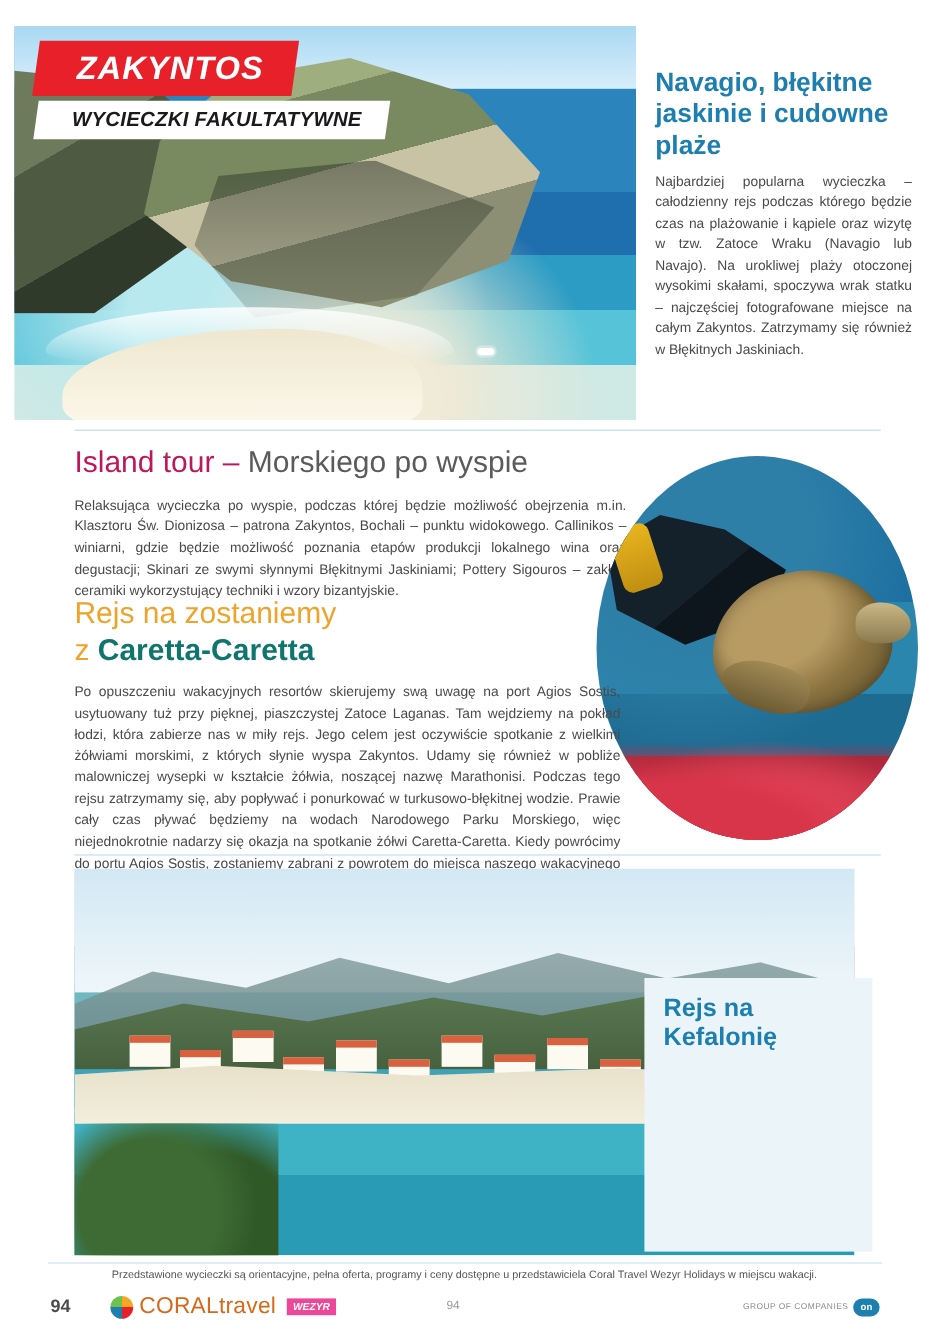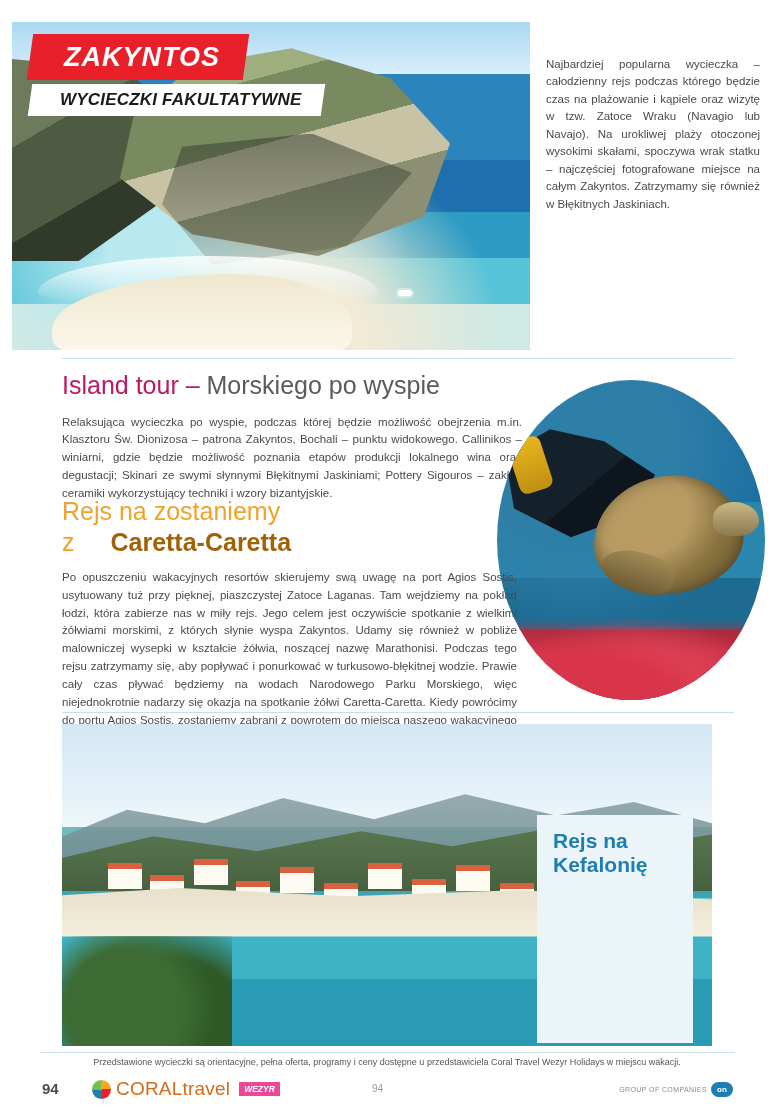--- a/index.html
+++ b/index.html
@@ -91,21 +91,21 @@
   .island h3 .b { color:#be185d; font-weight:normal; }
   .island h3 .l { color:#5b5b5b; font-weight:normal; }
   .island p {
     margin:14px 0 0 0; font-size:11.5px; line-height:1.55; color:#4a4a4a; text-align:justify;
     width:460px;
   }
 
   
   .caretta { position:absolute; left:62px; top:496px; width:470px; }
   .caretta h3 { margin:0; font-size:25px; line-height:1.22; font-weight:normal; color:#f0a32a; }
-  .caretta h3 .big { font-weight:bold; color:#a16207;margin-left:29px; }
+  .caretta h3 .big { font-weight:bold; color:#0f766e; }
   .caretta p {
     margin:12px 0 0 0; font-size:11.5px; line-height:1.55; color:#4a4a4a; text-align:justify;
     width:455px;
   }
 
   
   .turtle {
     position:absolute; left:497px; top:380px; width:268px; height:320px;
     border-radius:134px / 160px;
     overflow:hidden;
@@ -181,21 +181,21 @@
     clip-path: polygon(0 20%, 18% 6%, 44% 22%, 70% 10%, 100% 28%, 100% 100%, 0 100%);
   }
   .village .foliage {
     position:absolute; left:-10px; bottom:-10px; width:180px; height:120px;
     background:radial-gradient(circle at 40% 60%, #3e6b33 0 45%, rgba(62,107,51,0) 70%),
                radial-gradient(circle at 70% 80%, #2f5a28 0 45%, rgba(47,90,40,0) 72%);
   }
 
   
   .kefalonia {
-    position:absolute; left:537px; top:815px; width:156px; min-height:228px;
+    position:absolute; left:537px; top:815px; width:190px; min-height:228px;
     background:#eaf4f9; padding:14px 14px 16px 16px;
   }
   .kefalonia h3 { margin:0 0 10px 0; color:#1d7fb0; font-size:21px; line-height:1.15; font-weight:bold; }
   .kefalonia p { margin:0; font-size:11px; line-height:1.5; color:#4a4a4a; text-align:justify; }
 
   
   .footnote {
     position:absolute; left:62px; top:1057px; width:650px;
     font-size:9px; color:#555; text-align:center;
   }
@@ -228,20 +228,21 @@
     <div class="beach"></div>
     <div class="boat"></div>
   </div>
 
   <div class="ribbon">
     <div class="r1"><span>ZAKYNTOS</span></div><br>
     <div class="r2"><span>WYCIECZKI FAKULTATYWNE</span></div>
   </div>
 
   <div class="navagio">
+    <h2>Navagio, błękitne jaskinie i cudowne plaże</h2>
     <p>Najbardziej popularna wycieczka – całodzienny rejs podczas którego będzie czas na plażowanie i kąpiele oraz wizytę w tzw. Zatoce Wraku (Navagio lub Navajo). Na urokliwej plaży otoczonej wysokimi skałami, spoczywa wrak statku – najczęściej fotografowane miejsce na całym Zakyntos. Zatrzymamy się również w Błękitnych Jaskiniach.</p>
   </div>
 
   <div class="rule" style="left:62px; top:358px; width:672px;"></div>
 
   <div class="island">
     <h3>
       <span class="b">Island tour –</span>
       <span class="l">Morskiego po wyspie</span>
     </h3>

